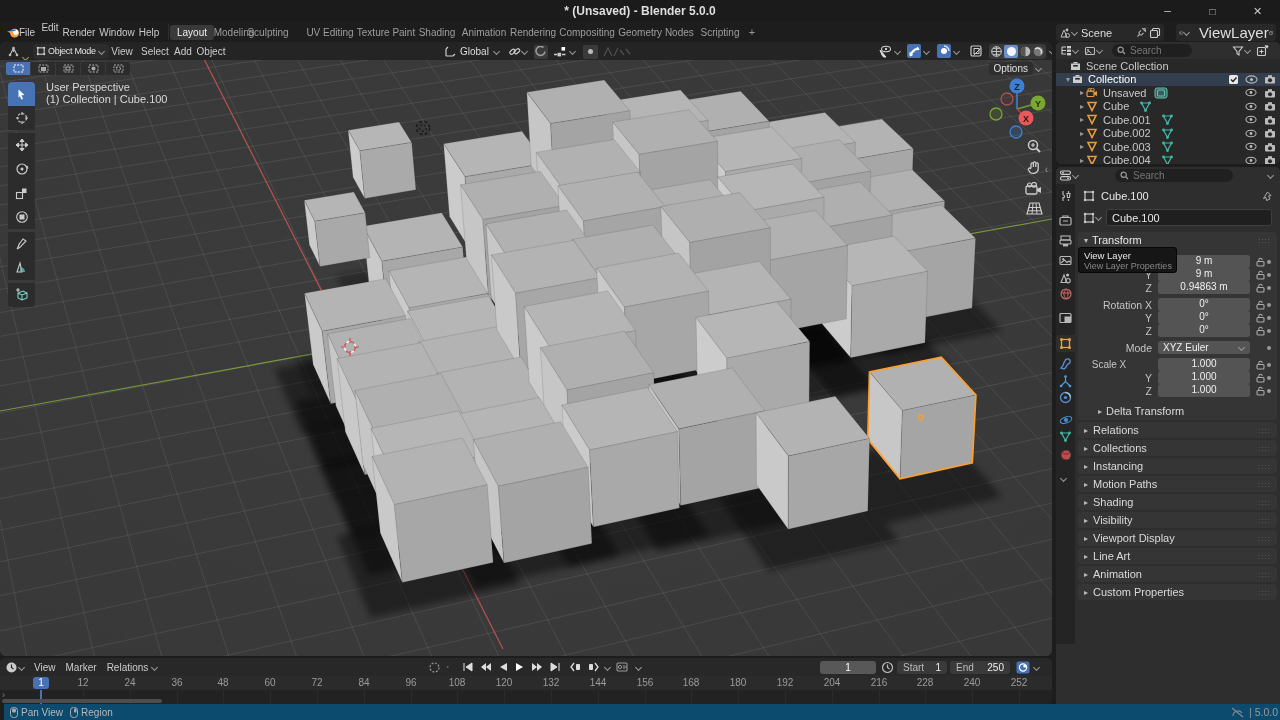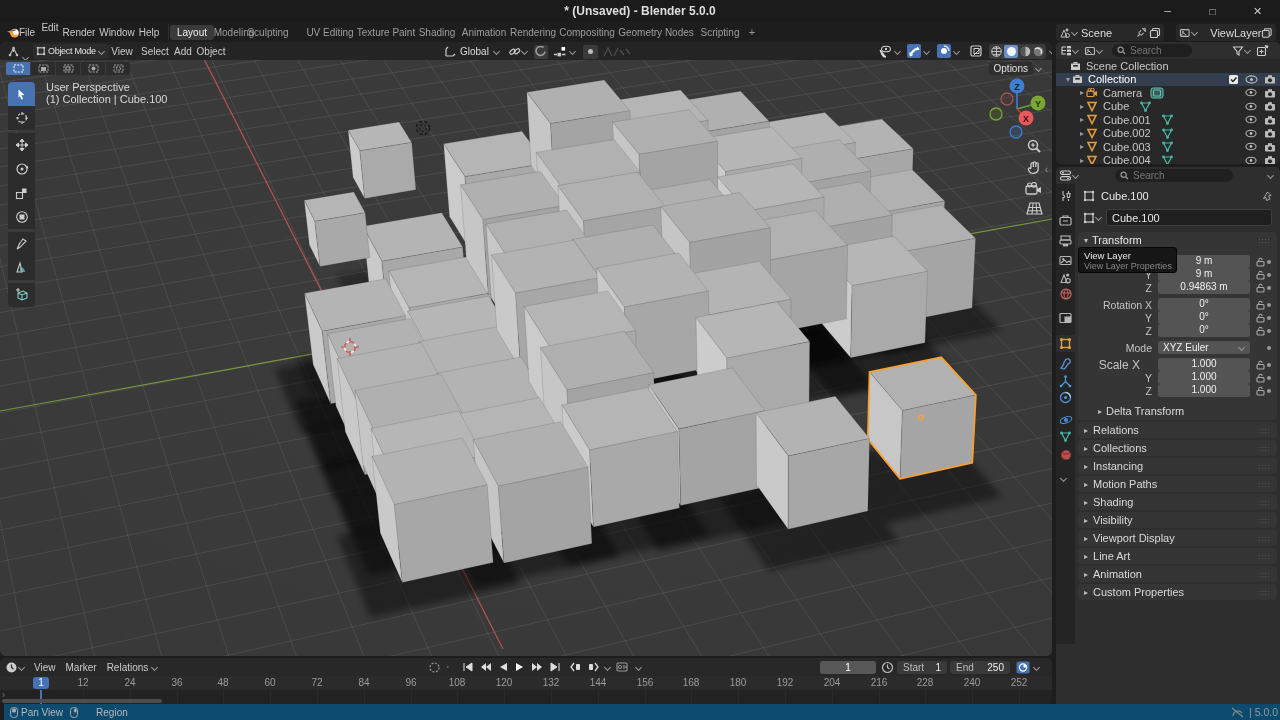--- a/index.html
+++ b/index.html
@@ -66,21 +66,21 @@
           <rect x="1.5" y="3.5" width="7" height="7" rx="1" fill="#2f2f2f" stroke="#ccc" stroke-width="1.1"></rect>
         </svg>
   </div>
   <div class="abs row" style="left:1176px;top:2px;width:100px;height:17px;background:#282828;border-radius:3px;padding:0 3px">
     <svg class="ic" width="12" height="12" viewBox="0 0 12 12">
           <rect x="1.5" y="2.5" width="9" height="7" rx="1" fill="none" stroke="#bbb" stroke-width="1.1"></rect>
           <circle cx="4" cy="5" r="1" fill="#bbb"></circle>
           <path d="M2 8.5 L5 6 L7.5 8.5" stroke="#bbb" fill="none"></path>
         </svg>
     <span class="chev"></span>
-    <span style="font-size:11px;color:#ddd;margin-left:13px">ViewLayer</span>
+    <span style="font-size:15px;color:#ddd;margin-left:13px">ViewLayer</span>
     <svg class="ic" style="margin-left:auto" width="12" height="12" viewBox="0 0 12 12">
           <rect x="3.5" y="1.5" width="7" height="7" rx="1" fill="none" stroke="#ccc" stroke-width="1.1"></rect>
           <rect x="1.5" y="3.5" width="7" height="7" rx="1" fill="#2f2f2f" stroke="#ccc" stroke-width="1.1"></rect>
         </svg>
   </div>
 </div>
 
 <div class="abs" style="left:0;top:42px;width:1052px;height:614px;background:#3b3b3b;border-radius:6px;overflow:hidden">
 
   <div class="abs row" style="left:0;top:0;width:1052px;height:18px;background:#242424">
@@ -728,21 +728,21 @@
           </span>
         </div>
     <div class="row" style="height:13.5px;padding-left:24px">
           <span style="color:#999;font-size:8px;margin-right:2px">▸</span>
           <svg class="ic" width="12" height="10" viewBox="0 0 12 10">
             <rect x="1" y="3" width="7" height="5.5" rx="1" fill="none" stroke="#e59c41" stroke-width="1.2"></rect>
             <circle cx="3.4" cy="2" r="1.5" fill="none" stroke="#e59c41" stroke-width="1"></circle>
             <circle cx="6.4" cy="1.9" r="1.8" fill="none" stroke="#e59c41" stroke-width="1"></circle>
             <path d="M8 4.5 L11 3 V8 L8 6.5" fill="#e59c41"></path>
           </svg>
-          <span style="margin-left:5px">Camera</span>
+          <span style="margin-left:5px">Unsaved</span>
       <svg class="ic" style="margin-left:8px" width="14" height="12" viewBox="0 0 14 12">
             <rect x="1" y="1" width="12" height="10" rx="2" fill="#3c5c5c" stroke="#5ec4b0" stroke-width="1"></rect>
             <rect x="3.5" y="3" width="7" height="6" rx="1" fill="none" stroke="#5ec4b0" stroke-width="1.1"></rect>
           </svg>
       <span style="margin-left:auto;margin-right:4px;display:flex;gap:7px;align-items:center">
             <svg width="12" height="9" viewBox="0 0 13 9">
               <ellipse cx="6.5" cy="4.5" rx="5.5" ry="3.6" fill="none" stroke="#bbb" stroke-width="1.1"></ellipse>
               <circle cx="6.5" cy="4.5" r="1.5" fill="#bbb"></circle>
             </svg>
             <svg width="12" height="10" viewBox="0 0 12 10">
@@ -1084,21 +1084,21 @@
 <div class="row" style="height:13px;margin-top:4px;padding-right:6px">
             <span style="flex:1;text-align:right;font-size:10.5px;color:#c4c4c4;margin-right:6px">Mode</span>
             <div class="row" style="width:92px;height:12.5px;background:#545454;border-radius:2.5px;padding:0 5px">
               <span style="font-size:10px;color:#f0f0f0;flex:1;text-align:left">XYZ Euler</span>
               <span class="chev"></span>
             </div>
             <span style="width:14px;text-align:center;margin-left:3px"><span style="width:9px"></span></span>
             <span style="width:4px;height:4px;border-radius:50%;background:#999;display:inline-block"></span>
           </div>
 <div class="row" style="height:13px;margin-top:4px;padding-right:6px">
-            <span style="flex:1;text-align:right;font-size:12px;color:#c4c4c4;margin-right:18px">Scale X</span>
+            <span style="flex:1;text-align:center;font-size:10px;color:#c4c4c4;margin-right:18px">Scale X</span>
             <div style="width:92px;height:12.5px;background:#545454;border-radius:2.5px;text-align:center;font-size:10px;color:#f0f0f0;line-height:12.5px">1.000</div>
             <span style="width:14px;text-align:center;margin-left:3px"><svg width="9" height="10" viewBox="0 0 9 10">
                 <rect x="1" y="4.5" width="7" height="4.5" rx="1" fill="none" stroke="#aaa" stroke-width="1.1"></rect>
                 <path d="M2.8 4.5 V3 a1.7 1.7 0 0 1 3.4 0" fill="none" stroke="#aaa" stroke-width="1.1"></path>
               </svg></span>
             <span style="width:4px;height:4px;border-radius:50%;background:#999;display:inline-block"></span>
           </div>
 <div class="row" style="height:13px;margin-top:0px;padding-right:6px">
             <span style="flex:1;text-align:right;font-size:10.5px;color:#c4c4c4;margin-right:6px">Y</span>
             <div style="width:92px;height:12.5px;background:#545454;border-radius:2.5px;text-align:center;font-size:10px;color:#f0f0f0;line-height:12.5px">1.000</div>
@@ -1318,21 +1318,21 @@
 <div class="abs row" style="left:4px;top:704px;width:1280px;height:16px;background:#0c4a6e;padding:0 6px">
   <svg class="ic" width="8" height="11" viewBox="0 0 8 11">
         <rect x="0.5" y="0.5" width="7" height="10" rx="3" fill="none" stroke="#aaa" stroke-width="1"></rect>
         <rect x="2" y="1.5" width="4" height="4" rx="1.5" fill="#aaa"></rect>
       </svg>
   <span style="font-size:10px;color:#b8b8b8;margin-left:3px">Pan View</span>
   <svg class="ic" style="margin-left:7px" width="8" height="11" viewBox="0 0 8 11">
         <rect x="0.5" y="0.5" width="7" height="10" rx="3" fill="none" stroke="#aaa" stroke-width="1"></rect>
         <rect x="4" y="1.5" width="2.5" height="4" rx="1" fill="#aaa"></rect>
       </svg>
-  <span style="font-size:10px;color:#b8b8b8;margin-left:18px">Region</span>
+  <span style="font-size:10px;color:#b8b8b8;margin-left:3px">Region</span>
   <div class="row" style="margin-left:auto">
     <svg class="ic" width="13" height="11" viewBox="0 0 13 11">
           <path d="M2 9 A5 5 0 0 1 11 6 M1 1 L12 10" stroke="#888" stroke-width="1.2" fill="none"></path>
         </svg>
     <span style="font-size:10.5px;color:#999;margin-left:5px">| 5.0.0</span>
   </div>
 </div>
 
 </div>
 </body></html>

